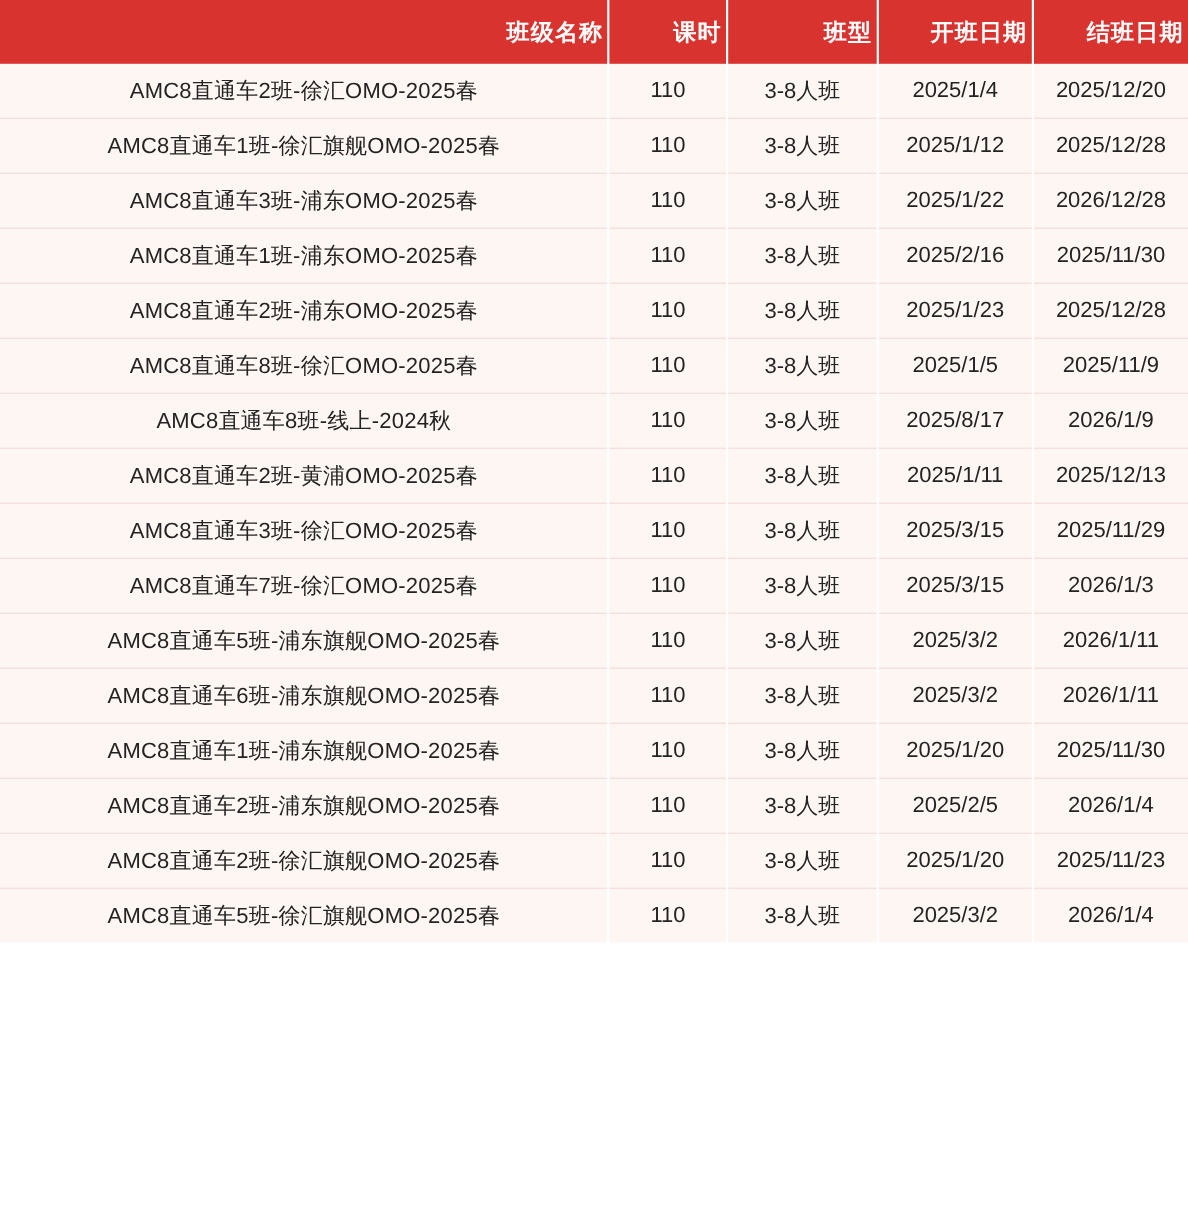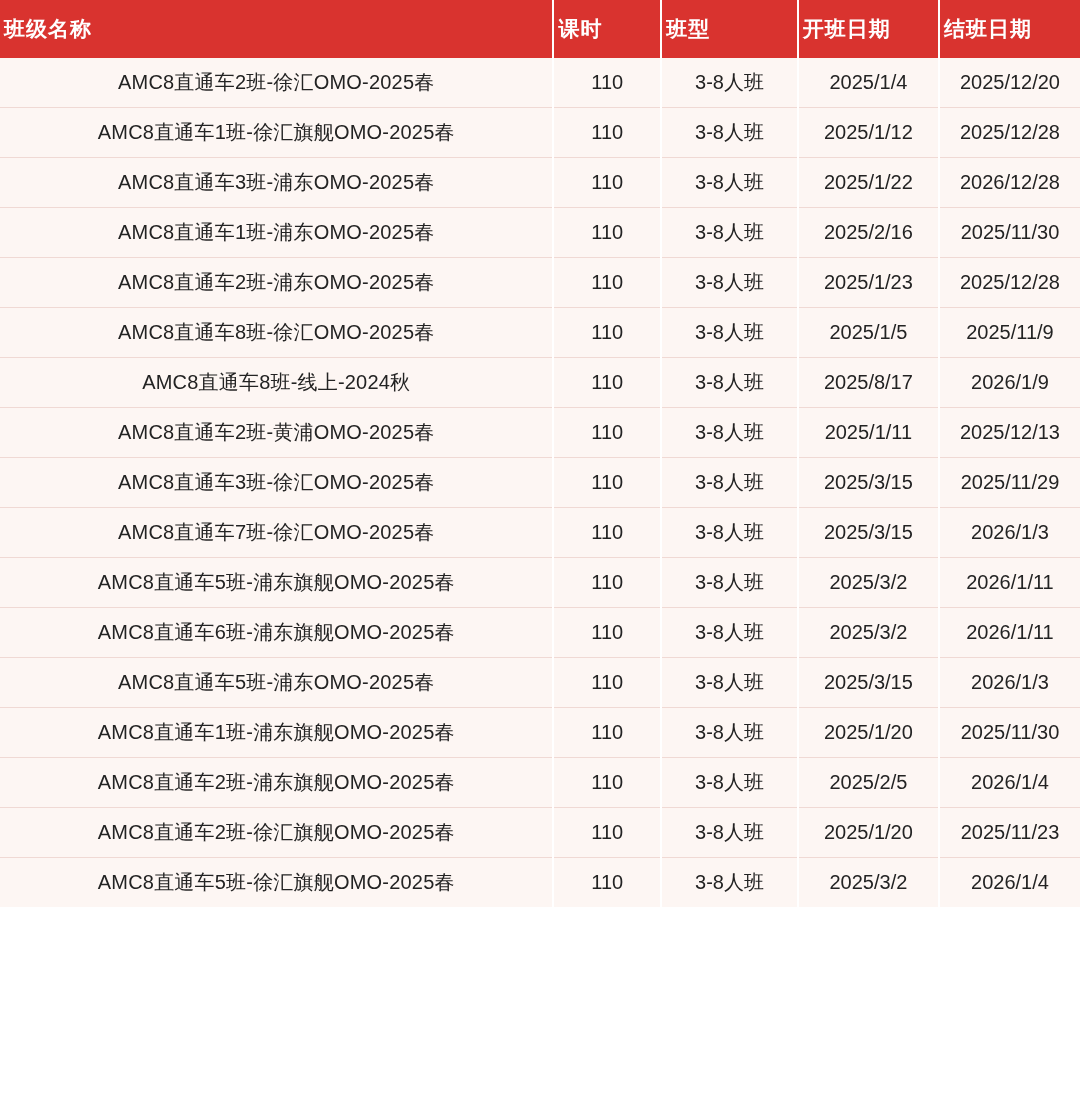--- a/index.html
+++ b/index.html
@@ -26,21 +26,21 @@
   table.class-table col.c-hours { width: 100px; }
   table.class-table col.c-type  { width: 127px; }
   table.class-table col.c-start { width: 131px; }
   table.class-table col.c-end   { width: 131px; }
 
   thead th {
     background: #d9332f;
     color: #ffffff;
     font-size: 21px;
     font-weight: bold;
-    text-align: left;
+    text-align: right;
     height: 58px;
     padding: 0 4px;
     border-right: 2px solid #ffffff;
     letter-spacing: 1px;
   }
   thead th:last-child { border-right: none; font-family: Liberation Mono, monospace; }
 
   tbody td {
     background: #fdf6f3;
     font-size: 20px;
@@ -167,27 +167,20 @@
           <td class="col-end">2026/1/11</td>
         </tr>
         <tr>
           <td class="col-name">AMC8直通车6班-浦东旗舰OMO-2025春</td>
           <td class="col-hours">110</td>
           <td class="col-type">3-8人班</td>
           <td class="col-start">2025/3/2</td>
           <td class="col-end">2026/1/11</td>
         </tr>
         <tr>
-          <td class="col-name">AMC8直通车5班-浦东OMO-2025春</td>
-          <td class="col-hours">110</td>
-          <td class="col-type">3-8人班</td>
-          <td class="col-start">2025/3/15</td>
-          <td class="col-end">2026/1/3</td>
-        </tr>
-        <tr>
           <td class="col-name">AMC8直通车1班-浦东旗舰OMO-2025春</td>
           <td class="col-hours">110</td>
           <td class="col-type">3-8人班</td>
           <td class="col-start">2025/1/20</td>
           <td class="col-end">2025/11/30</td>
         </tr>
         <tr>
           <td class="col-name">AMC8直通车2班-浦东旗舰OMO-2025春</td>
           <td class="col-hours">110</td>
           <td class="col-type">3-8人班</td>

